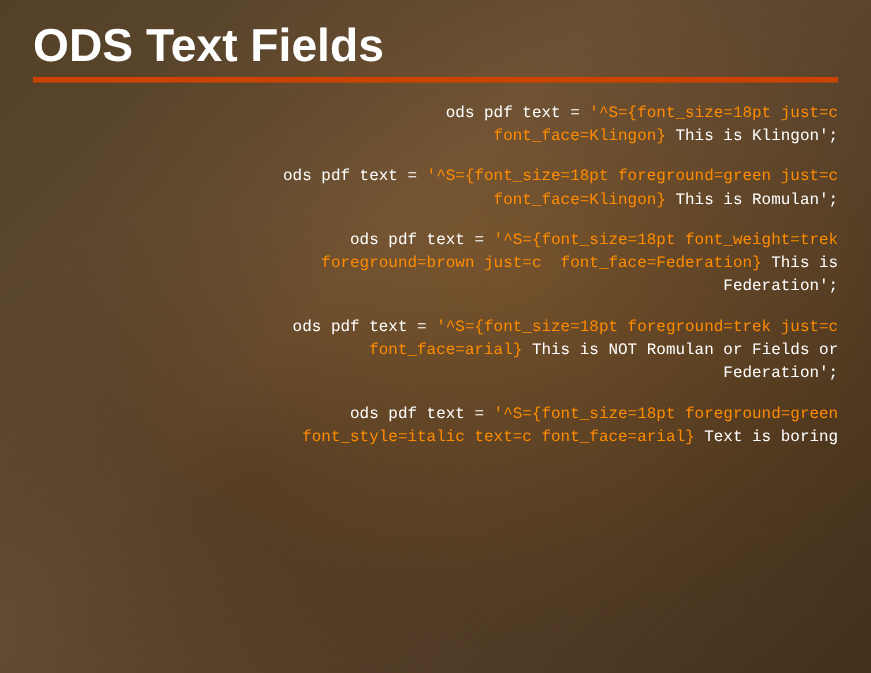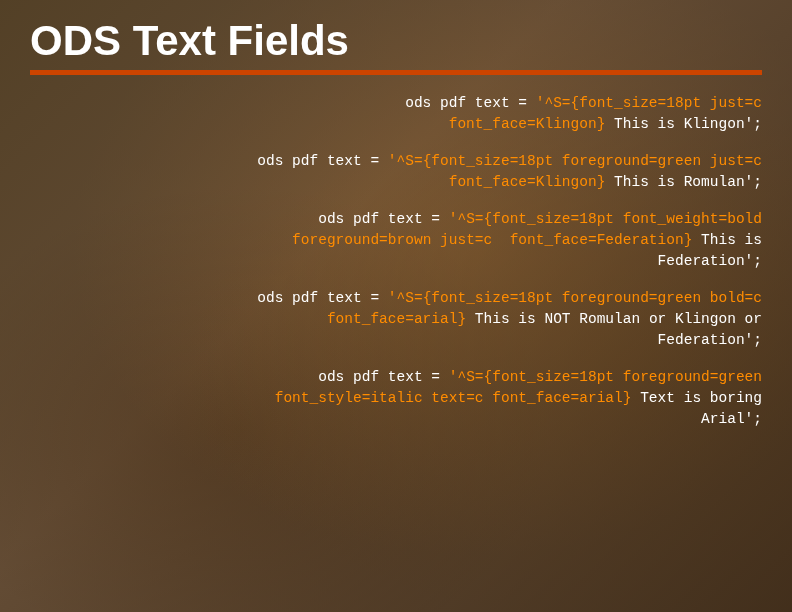--- a/index.html
+++ b/index.html
@@ -108,31 +108,30 @@
       <span class="code-line"><span class="code-white">ods pdf text = </span><span class="code-orange">'^S={font_size=18pt just=c</span></span>
       <span class="code-line"><span class="code-orange">font_face=Klingon}</span><span class="code-white"> This is Klingon';</span></span>
     </div>
 
     <div class="code-block">
       <span class="code-line"><span class="code-white">ods pdf text = </span><span class="code-orange">'^S={font_size=18pt foreground=green just=c</span></span>
       <span class="code-line"><span class="code-orange">font_face=Klingon}</span><span class="code-white"> This is Romulan';</span></span>
     </div>
 
     <div class="code-block">
-      <span class="code-line"><span class="code-white">ods pdf text = </span><span class="code-orange">'^S={font_size=18pt font_weight=bold</span></span>
+      <span class="code-line"><span class="code-white">ods pdf text = </span><span class="code-orange">'^S={font_size=18pt font_weight=trek</span></span>
       <span class="code-line"><span class="code-orange">foreground=brown just=c  font_face=Federation}</span><span class="code-white"> This is</span></span>
       <span class="code-line"><span class="code-white">Federation';</span></span>
     </div>
 
     <div class="code-block">
-      <span class="code-line"><span class="code-white">ods pdf text = </span><span class="code-orange">'^S={font_size=18pt foreground=green bold=c</span></span>
-      <span class="code-line"><span class="code-orange">font_face=arial}</span><span class="code-white"> This is NOT Romulan </span><span class="code-white">or</span><span class="code-white"> Klingon or</span></span>
+      <span class="code-line"><span class="code-white">ods pdf text = </span><span class="code-orange">'^S={font_size=18pt foreground=trek just=c</span></span>
+      <span class="code-line"><span class="code-orange">font_face=arial}</span><span class="code-white"> This is NOT Romulan </span><span class="code-white">or</span><span class="code-white"> Fields or</span></span>
       <span class="code-line"><span class="code-white">Federation';</span></span>
     </div>
 
     <div class="code-block">
       <span class="code-line"><span class="code-white">ods pdf text = </span><span class="code-orange">'^S={font_size=18pt foreground=green</span></span>
       <span class="code-line"><span class="code-orange">font_style=italic text=c font_face=arial}</span><span class="code-white"> Text is boring</span></span>
-      <span class="code-line"><span class="code-white">Arial';</span></span>
     </div>
 
   </div>
 </div>
 
 </body></html>

